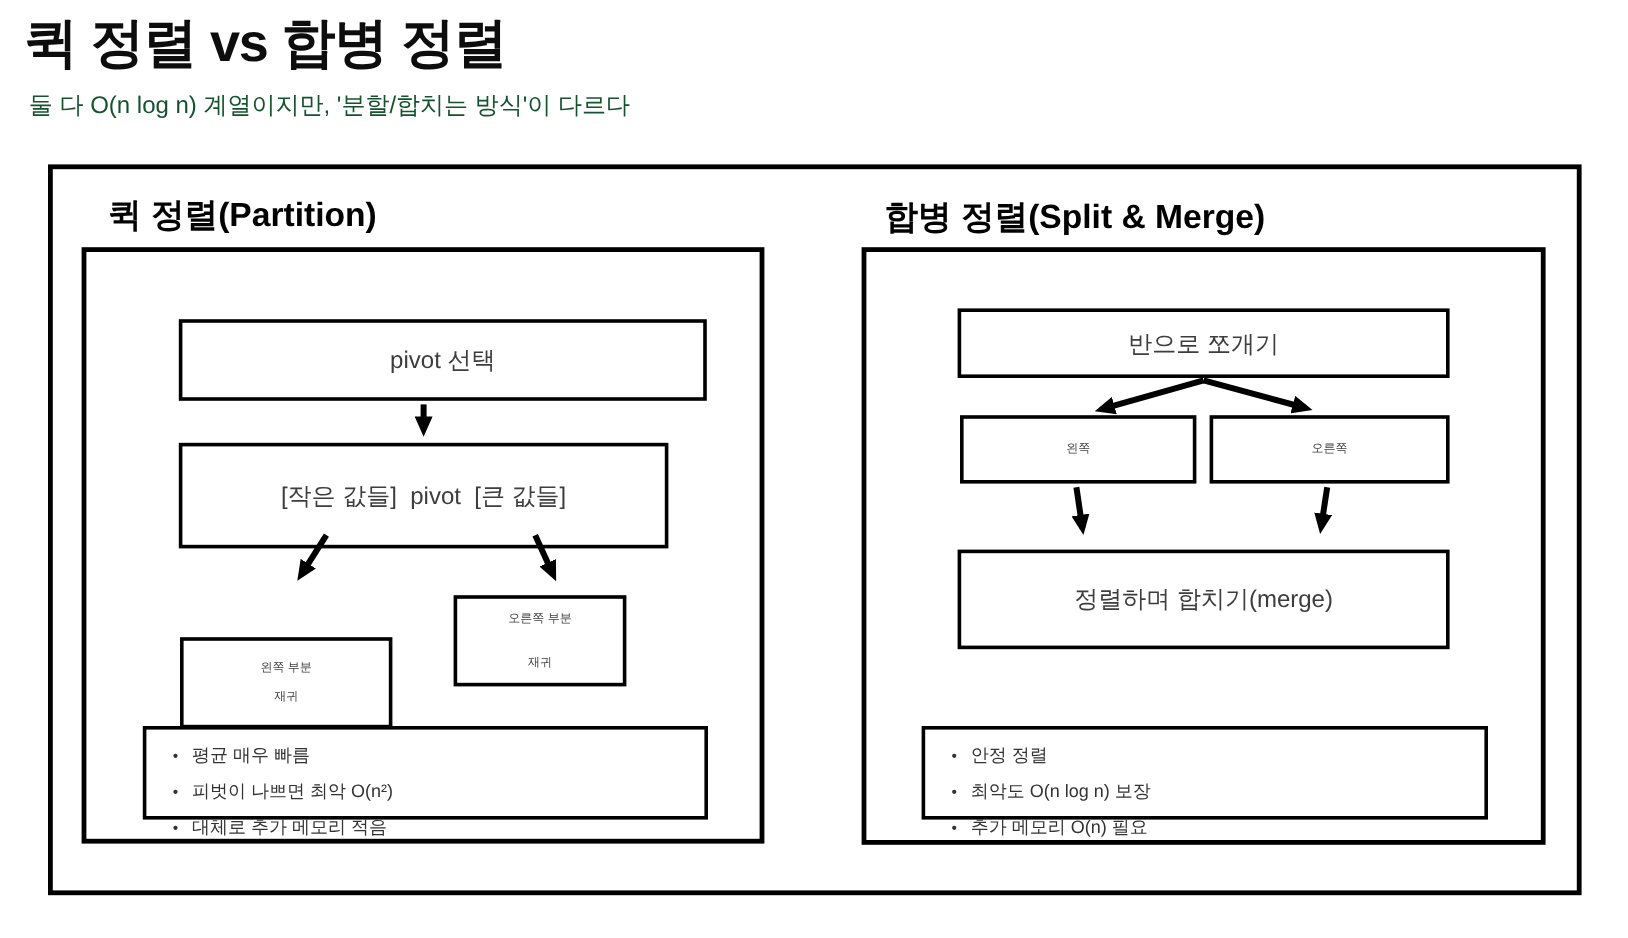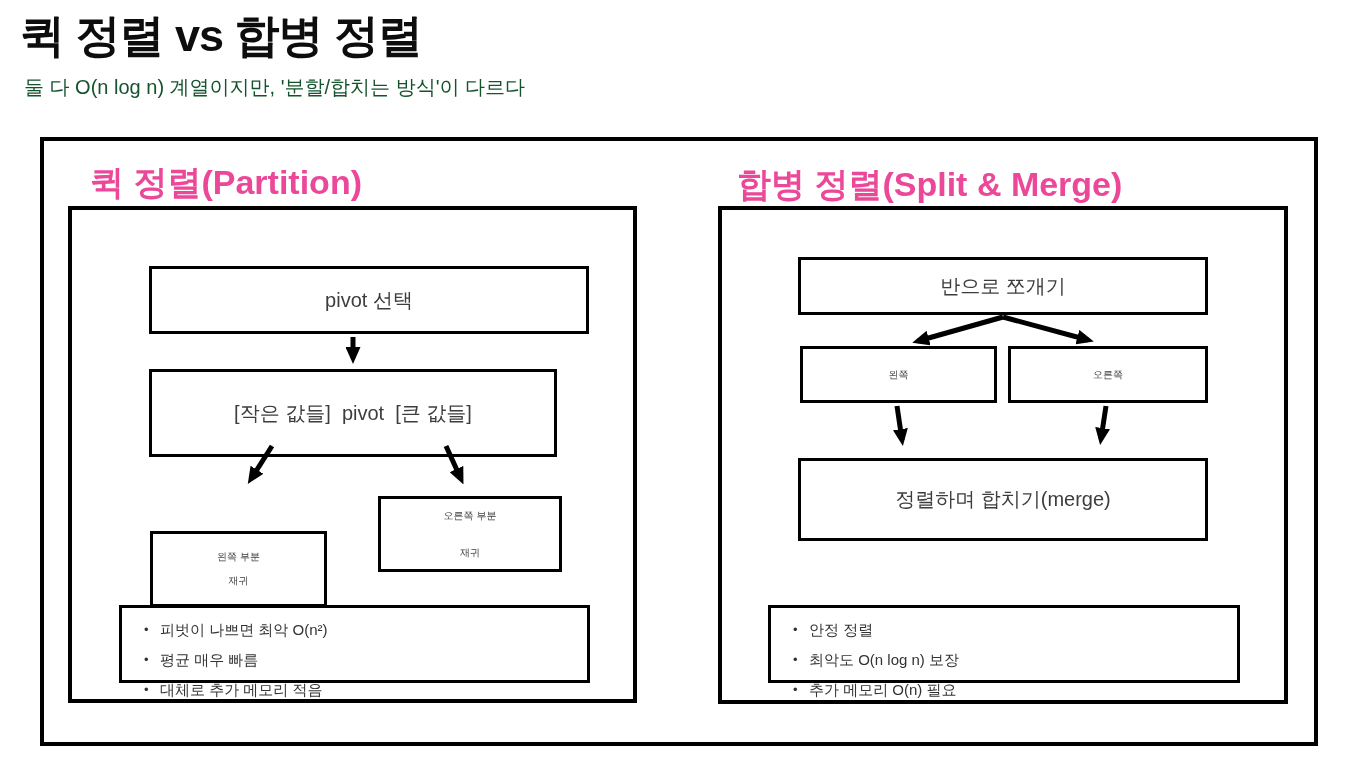--- a/index.html
+++ b/index.html
@@ -36,23 +36,23 @@
     background: #ffffff;
   }
   .panel {
     border: 4px solid #000000;
     background: #ffffff;
   }
   .panel-left  { left: 68px;  top: 206px; width: 561px; height: 489px; }
   .panel-right { left: 718px; top: 206px; width: 562px; height: 490px; }
 
   .panel-header {
-    font-size: 34px;
+    font-size: 28px;
     font-weight: 800;
-    color: #ec4899;
+    color: #000000;
     white-space: pre;
   }
   .panel-header-left  { left: 90px;  top: 160px; }
   .panel-header-right { left: 737px; top: 162px; }
 
   .node {
     border: 3px solid #000000;
     background: #ffffff;
     display: flex;
     flex-direction: column;
@@ -62,21 +62,21 @@
     color: #3d3d3d;
     box-sizing: border-box;
   }
   .node .line { white-space: pre; }
   .fs20 { font-size: 20px; }
   .fs15 { font-size: 10px; line-height: 24px; }
 
   .node-a { left: 149px; top: 266px; width: 440px; height: 68px; }
   .node-b { left: 149px; top: 369px; width: 408px; height: 88px; }
   .node-c { left: 150px; top: 496px; width: 177px; height: 76px; margin-top: 35px; }
-  .node-d { left: 378px; top: 496px; width: 184px; height: 76px; gap: 13px; }
+  .node-d { left: 378px; top: 496px; width: 144px; height: 76px; gap: 13px; }
   .node-e { left: 798px;  top: 257px; width: 410px; height: 58px; }
   .node-f { left: 800px;  top: 346px; width: 197px; height: 57px; }
   .node-g { left: 1008px; top: 346px; width: 200px; height: 57px; }
   .node-h { left: 798px;  top: 458px; width: 410px; height: 83px; }
 
   .notes-box {
     border: 3px solid #000000;
     background: #ffffff;
     overflow: visible;
     box-sizing: border-box;
@@ -137,22 +137,22 @@
     <span class="line">왼쪽 부분</span>
     <span class="line">재귀</span>
   </div>
   <div class="abs node node-d fs15">
     <span class="line">오른쪽 부분</span>
     <span class="line">재귀</span>
   </div>
 
   <div class="abs notes-box notes-left">
     <ul>
+      <li>평균 매우 빠름</li>
       <li>피벗이 나쁘면 최악 O(n²)</li>
-      <li>평균 매우 빠름</li>
       <li>대체로 추가 메모리 적음</li>
     </ul>
   </div>
 
   <div class="abs node node-e fs20">
     <span class="line">반으로 쪼개기</span>
   </div>
   <div class="abs node node-f fs15">
     <span class="line">왼쪽</span>
   </div>

